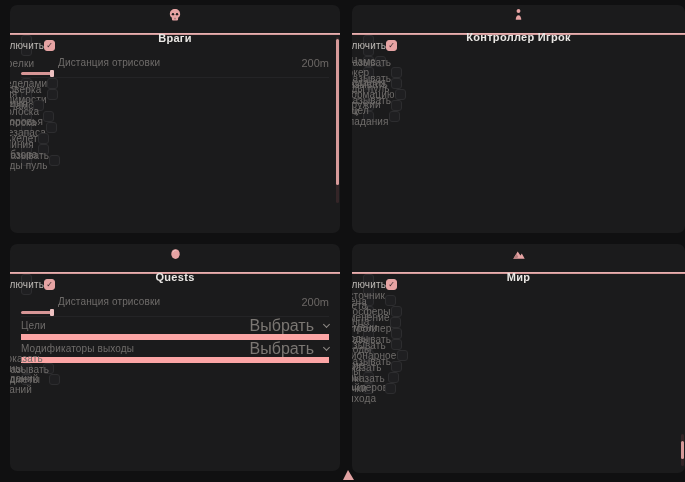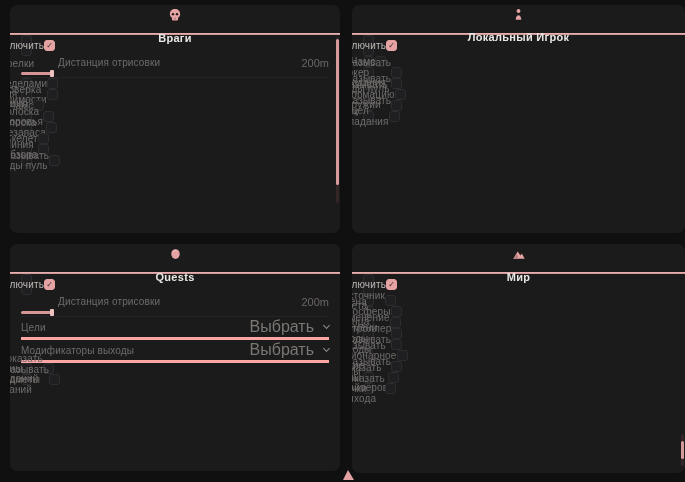--- a/index.html
+++ b/index.html
@@ -21,21 +21,21 @@
   #panel-2 { left: 10px;  top: 244px; width: 330px; height: 227px; }
   #panel-3 { left: 352px; top: 244px; width: 333px; height: 229px; }
 
   .panel-header { display: flex; align-items: center; gap: 10px; height: 28px; padding: 3px 12px 0; flex-direction: column; }
   .panel-title { color: #eae7e4; font-size: 11px; font-weight: bold; letter-spacing: .3px; }
   .panel-divider { height: 2px; background: linear-gradient(180deg, #f1bcbc, #c78b8b); }
 
   .rows { padding: 0 11px; }
   .row {
     display: flex; align-items: center; justify-content: space-between;
-    height: 19px; border-bottom: 3px solid #fca5a5;
+    height: 19px; border-bottom: 6px solid #fca5a5;
   }
   .row.first { height: 21px; }
   .row.first .label { color: #bdb9b5; }
   .label { font-size: 10px; color: #6f6c6a; letter-spacing: .15px; }
 
   .checkbox {
     width: 11px; height: 11px; border-radius: 3px;
     background: #1f1f21; border: 1px solid #2d2d2f;
     display: flex; align-items: center; justify-content: center;
     font-size: 8px; line-height: 1; color: transparent; flex: 0 0 auto;
@@ -137,21 +137,21 @@
   </div>
 
 <div class="panel" id="panel-1">
   <div class="panel-header">
     <span class="hicon">
       <svg width="13" height="13" viewBox="0 0 16 16">
         <circle cx="8" cy="3.7" r="2.4" fill="#e6a3a3"></circle>
         <path fill="#e6a3a3" d="M4.6 14.6c0-3.5 1.5-5.7 3.4-5.7s3.4 2.2 3.4 5.7z"></path>
       </svg>
     </span>
-    <span class="panel-title">Локальный Игрок</span>
+    <span class="panel-title">Контроллер Игрок</span>
   </div>
   <div class="panel-divider"></div>
   <div class="rows">
       <div class="row checkbox first">
         <span class="label">Включить</span>
         <span class="checkbox checked">✓</span>
       </div>
       <div class="row checkbox">
         <span class="label">Чамс</span>
         <span class="checkbox"></span>

